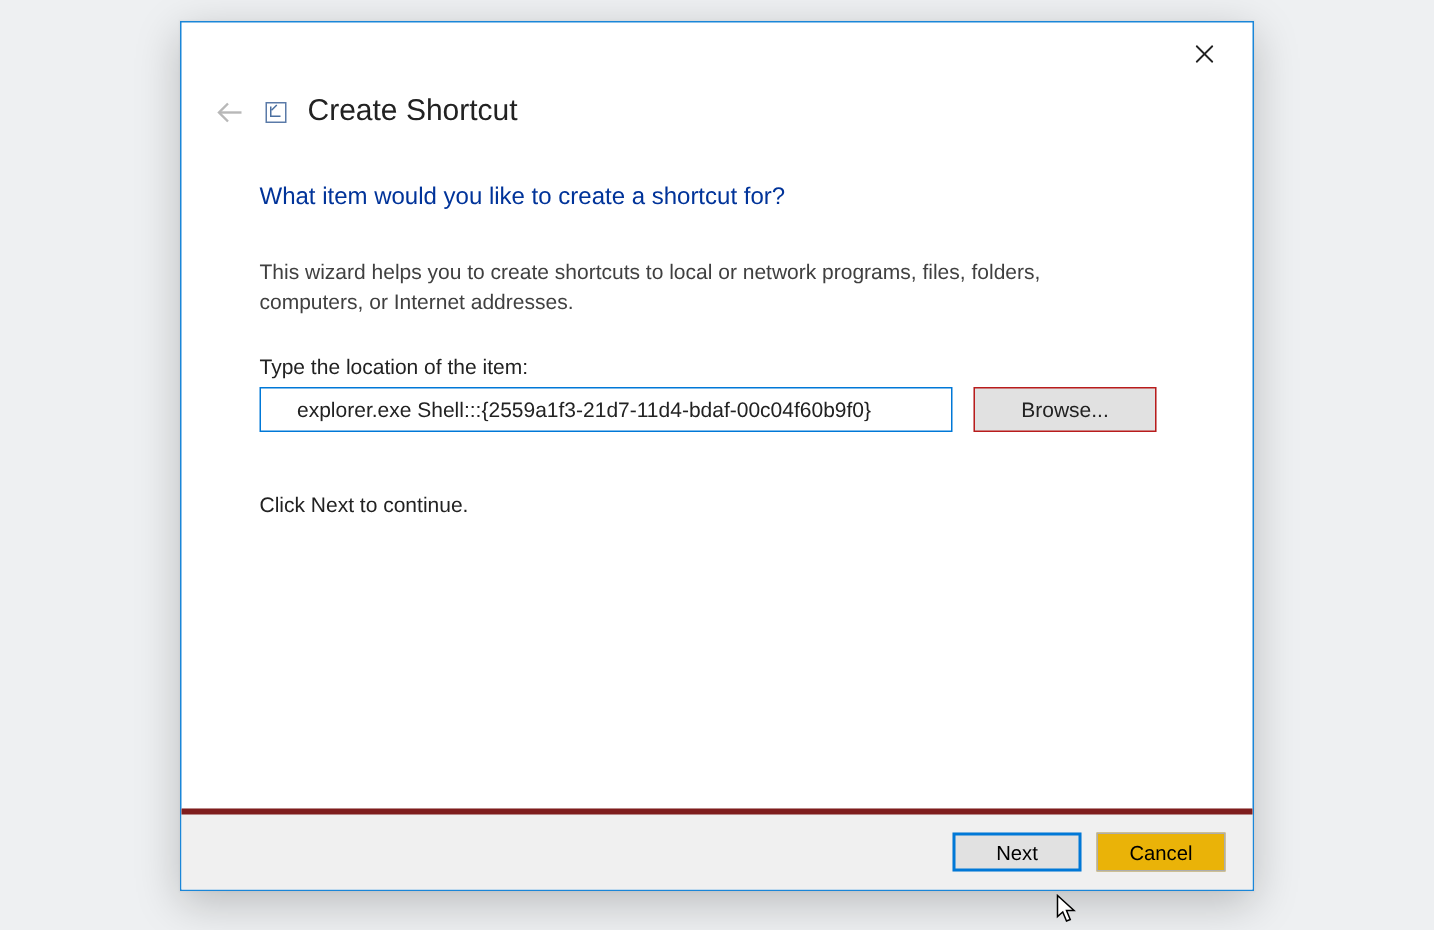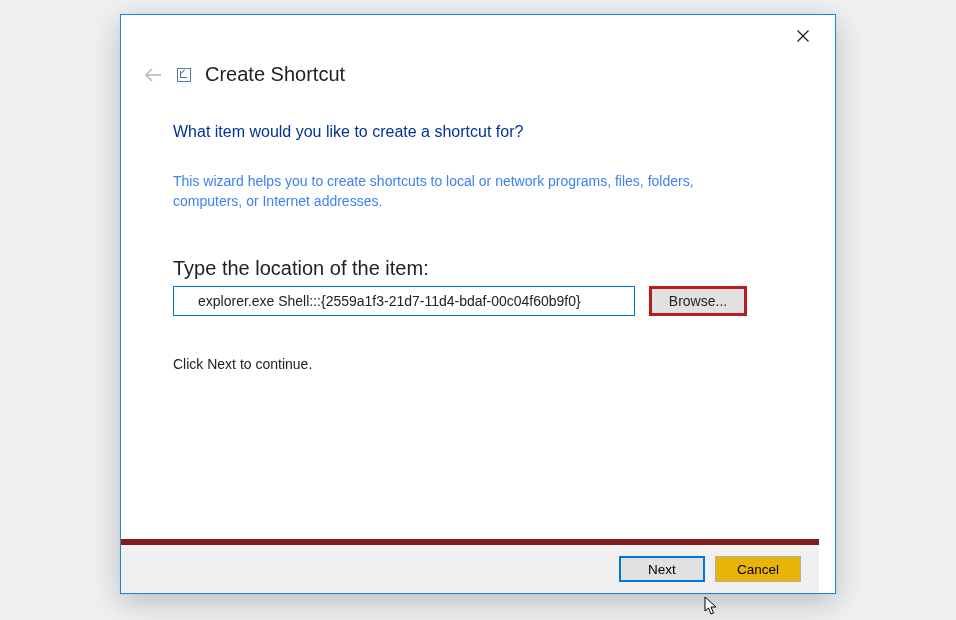--- a/index.html
+++ b/index.html
@@ -89,63 +89,63 @@
   }
   .question {
     color: #003399;
     font-size: 16px;
     font-weight: 400;
     margin: 8px 0 30px 0;
   }
   .desc {
     font-size: 14px;
     line-height: 1.45;
-    margin-bottom: 45px;
-    color: #3b82f6;
+    margin-bottom: 24px;
+    color: #404040;
     max-width: 560px;
   }
   .field-label {
-    font-size: 20px;
+    font-size: 14px;
     margin-bottom: 6px;
   }
   .field-row {
     display: flex;
     align-items: stretch;
     gap: 14px;
     margin-bottom: 40px;
   }
   .location-input {
     flex: 0 0 462px;
     height: 30px;
     border: 1px solid #0078d7;
     padding: 0 24px;
     font-family: inherit;
     font-size: 14px;
     outline: none;
     color: #222;
   }
   .browse-btn {
-    width: 98px;
+    width: 122px;
     height: 30px;
     background: #e1e1e1;
-    border: 3px solid #b91c1c;
+    border: 1px solid #b91c1c;
     font-family: inherit;
     font-size: 14px;
     color: #222;
     cursor: pointer;
   }
   .continue-text {
     font-size: 14px;
   }
   .footer {
     position: absolute;
-    left: 0; right: 16px; bottom: 0;
+    left: 0; right: 0; bottom: 0;
     height: 54px;
     background: #f0f0f0;
-    border-top: 6px solid #7f1d1d;
+    border-top: 4px solid #7f1d1d;
     display: flex;
     align-items: center;
     justify-content: flex-end;
     padding-right: 18px;
     gap: 10px;
   }
   .btn {
     width: 86px;
     height: 26px;
     font-family: inherit;

